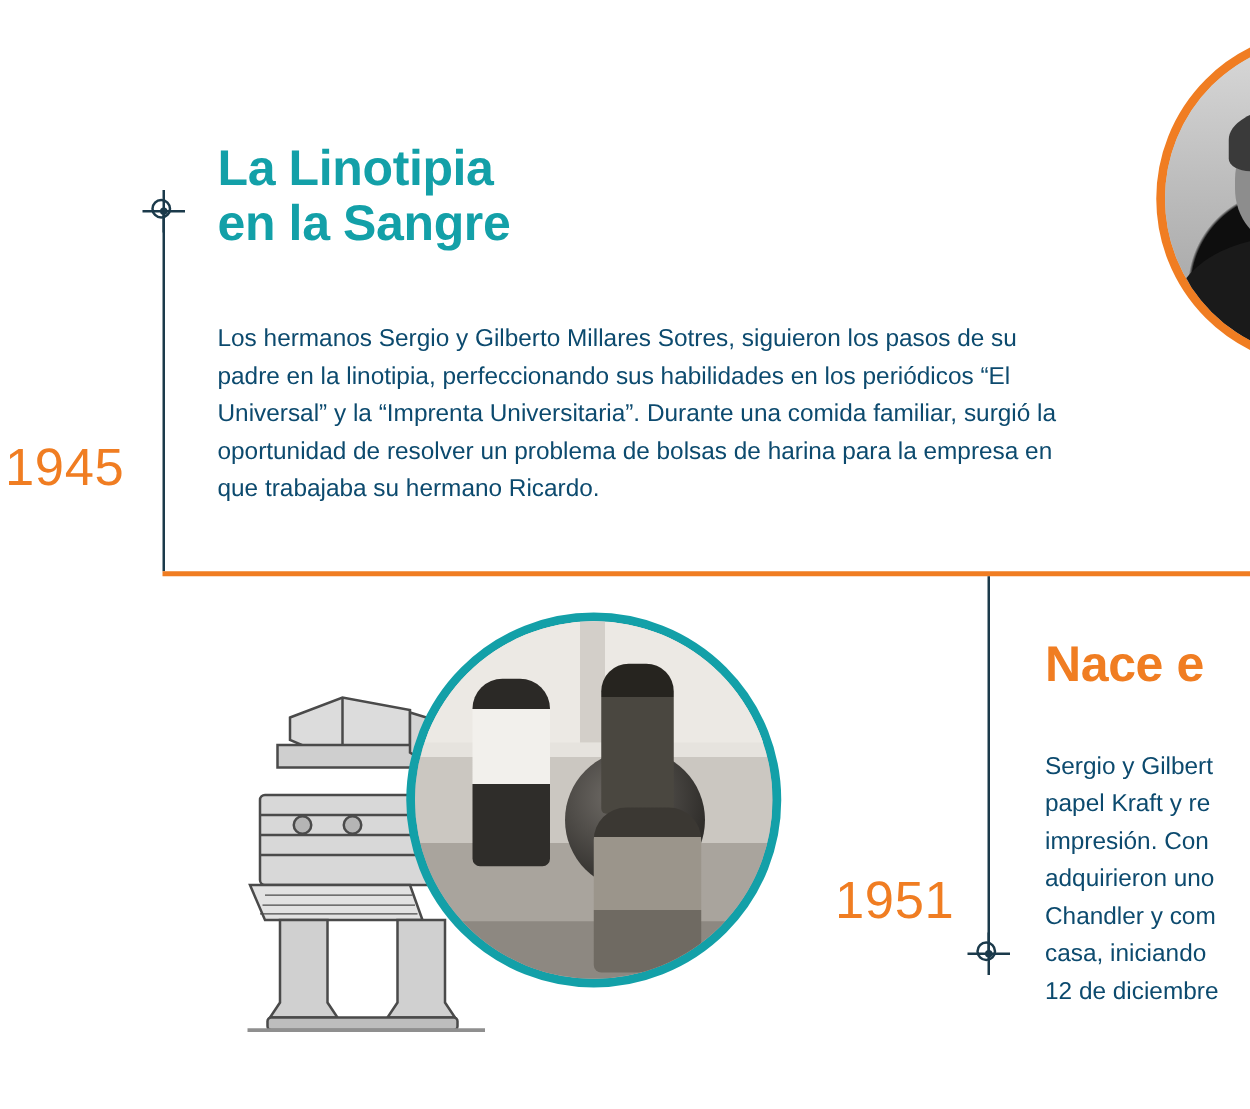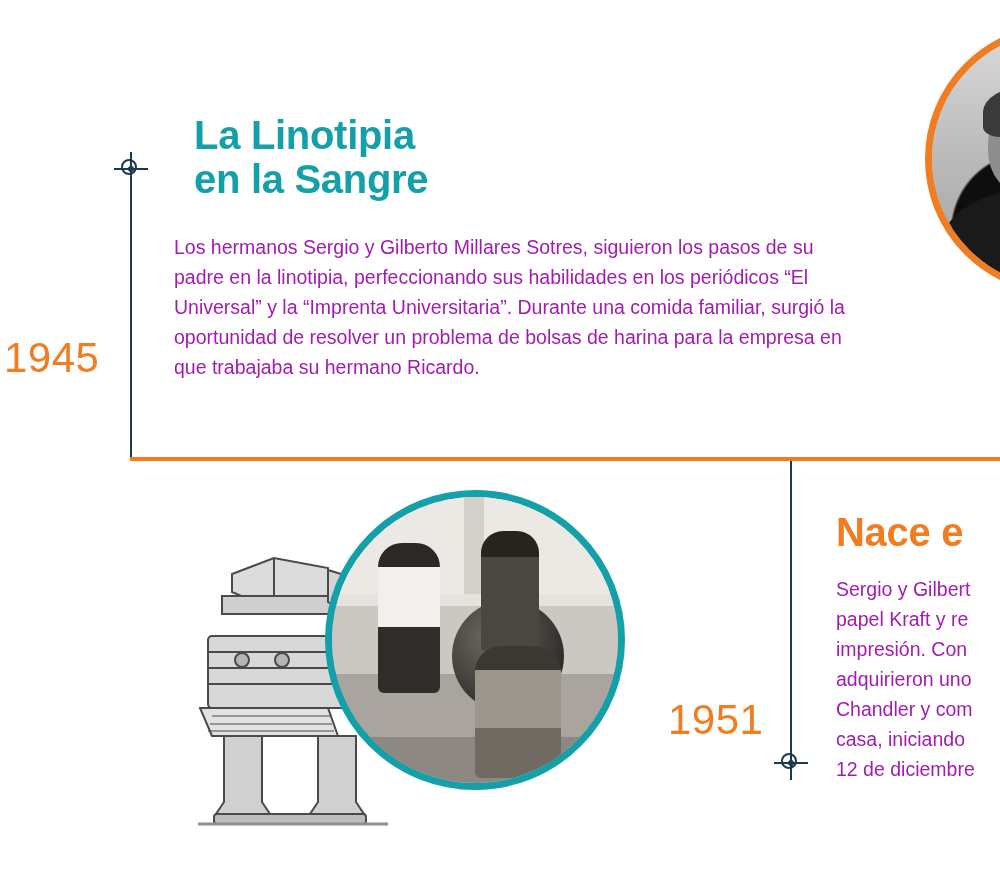--- a/index.html
+++ b/index.html
@@ -78,42 +78,43 @@
   .cross-1951 { left: 774px; top: 746px; }
 
   
   .year {
     font-size: 42px;
     color: #f07d22;
     letter-spacing: 0.5px;
     font-weight: 400;
     white-space: nowrap;
   }
-  .year-1945 { left: 4px; top: 334px; }
+  .year-1945 { left: 4px; top: 350px; }
   .year-1951 { left: 668px; top: 696px; }
 
   
   .heading {
     font-size: 40px;
     font-weight: bold;
     line-height: 1.1;
     letter-spacing: -0.3px;
     white-space: pre-line;
   }
-  .heading-teal { color: #13a0a8; margin-left: 20px; }
+  .heading-teal { color: #13a0a8; }
   .heading-orange { color: #f07d22; }
   .head-1945 { left: 174px; top: 113px; width: 520px; }
   .head-1951 { left: 836px; top: 510px; width: 420px; }
 
   
   .para {
     font-size: 19.5px;
     line-height: 30px;
-    color: #a21caf;
+    color: #0c4a6e;
     white-space: pre-line;
+    margin-top: 24px;
   }
   .para-1945 { left: 174px; top: 232px; width: 690px; }
   .para-1951 { left: 836px; top: 574px; width: 400px; }
 
   
   .portrait {
     left: 925px;
     top: 24px;
     width: 270px;
     height: 270px;

